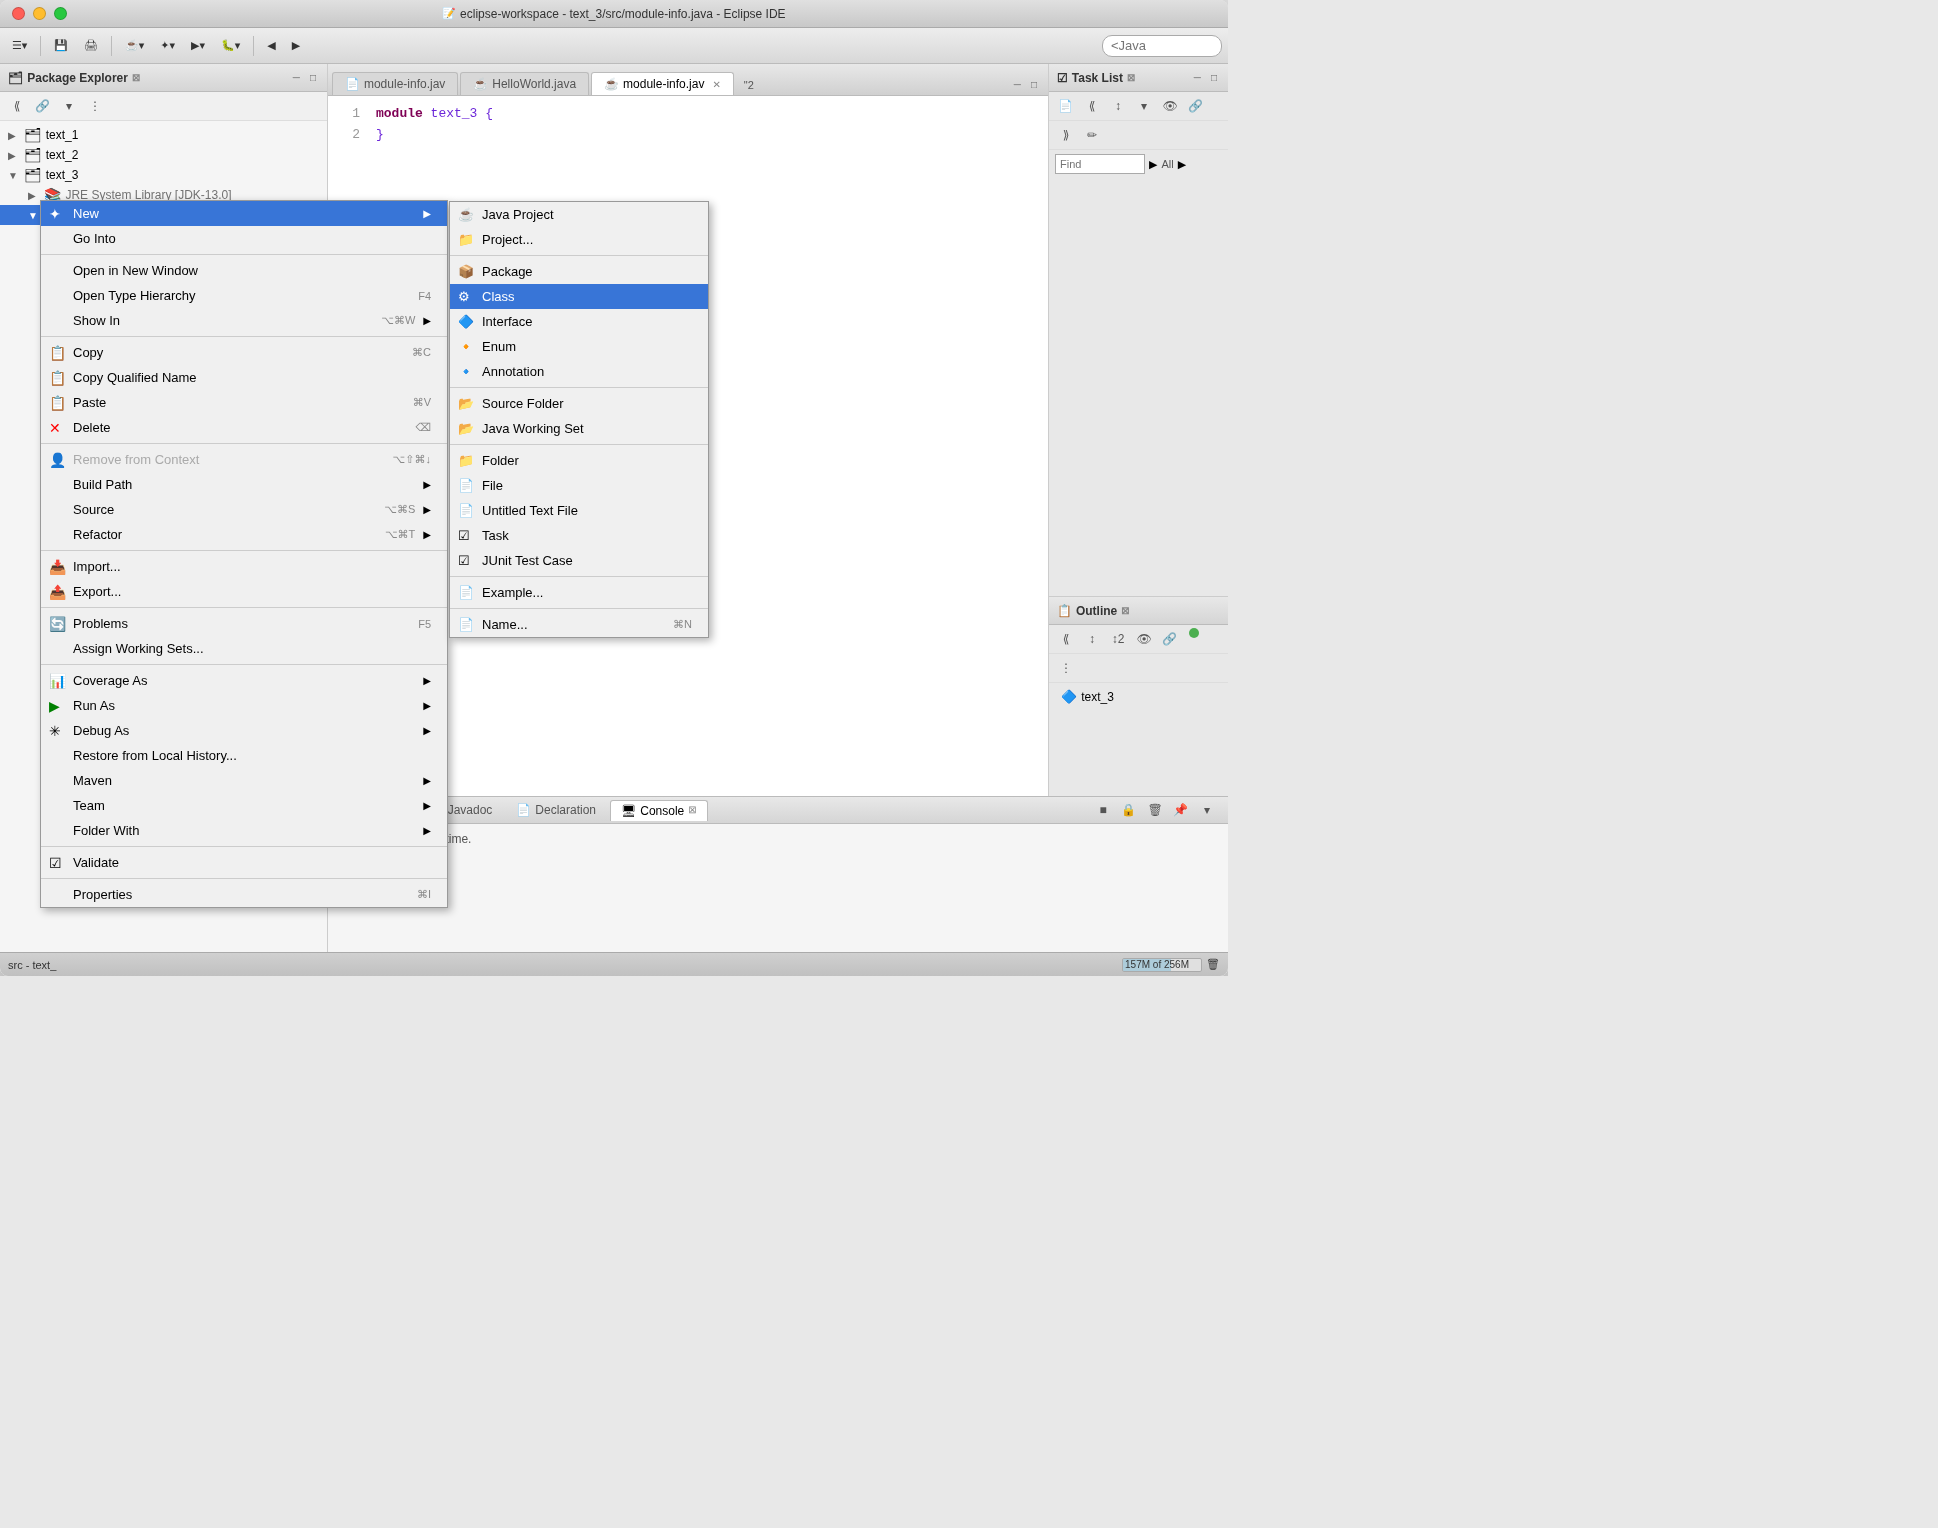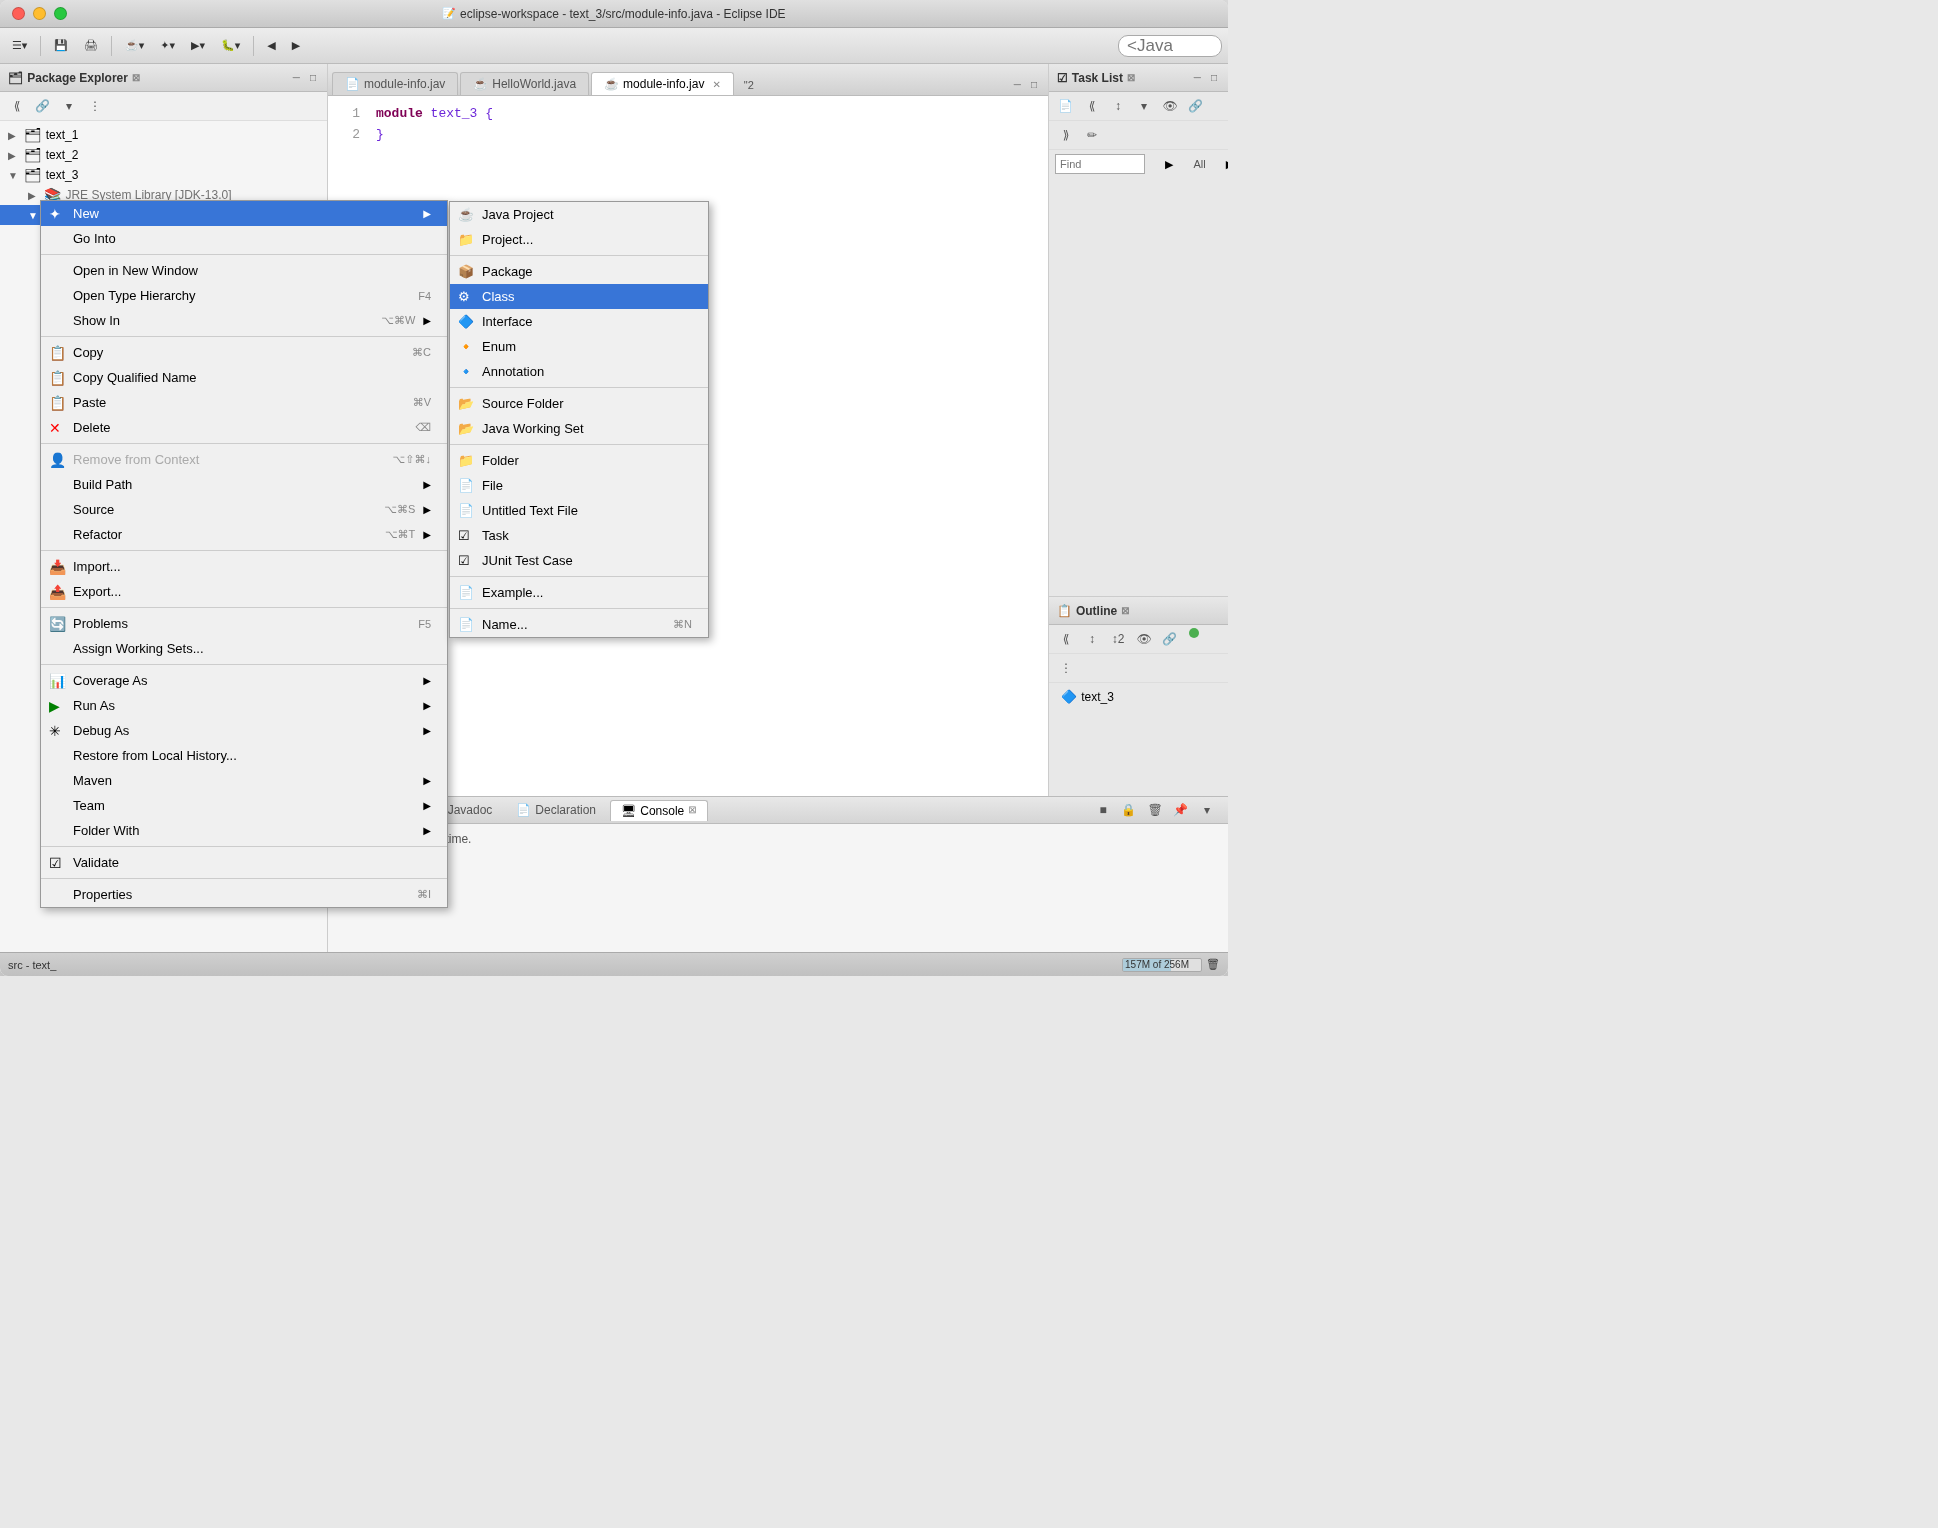--- a/index.html
+++ b/index.html
@@ -73,26 +73,26 @@
       background: #bbb;
       margin: 0 3px;
     }
     .toolbar-search {
       margin-left: auto;
       display: flex;
       align-items: center;
       gap: 4px;
     }
     .search-box {
-      width: 104px;
+      width: 120px;
       height: 22px;
       border: 1px solid #aaa;
       border-radius: 10px;
       padding: 0 8px;
-      font-size: 17px;
+      font-size: 13px;
       background: white;
     }
 
     
     .left-panel {
       width: 328px;
       background: #f5f5f5;
       border-right: 1px solid #ccc;
       display: flex;
       flex-direction: column;
@@ -345,21 +345,21 @@
       display: flex;
       gap: 4px;
       padding: 3px 6px;
       border-bottom: 1px solid #ddd;
       flex-wrap: wrap;
     }
     .find-bar {
       display: flex;
       align-items: center;
       padding: 4px 6px;
-      gap: 20px;
+      gap: 4px;
     }
     .find-input {
       width: 90px;
       height: 20px;
       border: 1px solid #aaa;
       font-size: 11px;
       padding: 0 4px;
       background: white;
     }
     .outline-tree {

